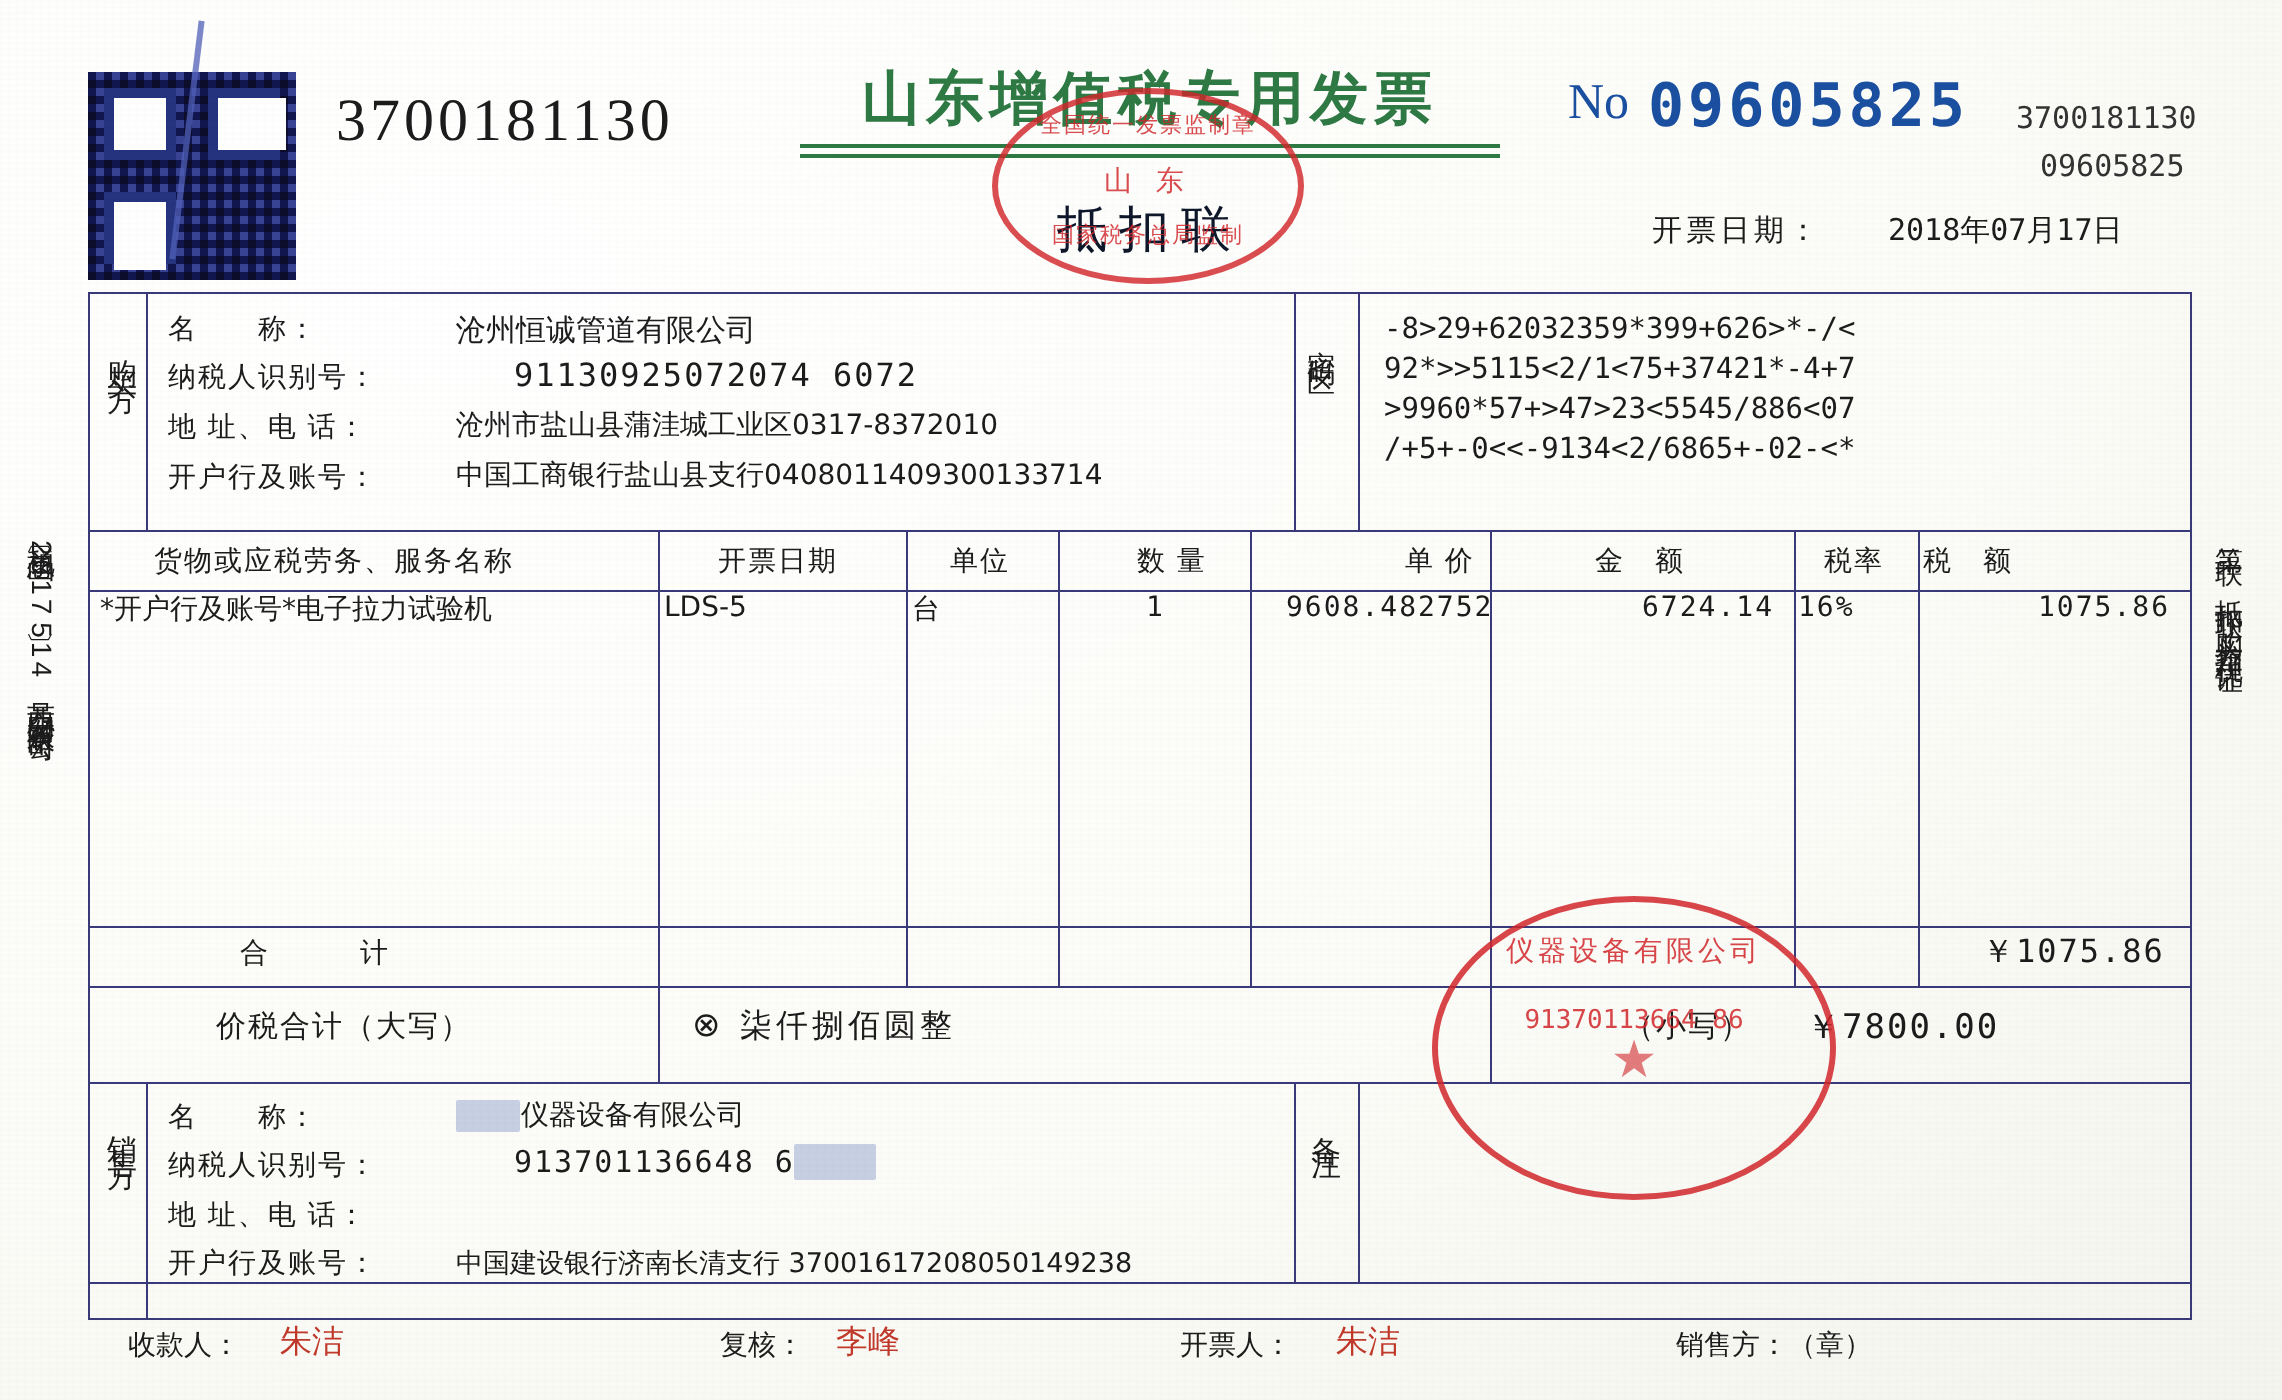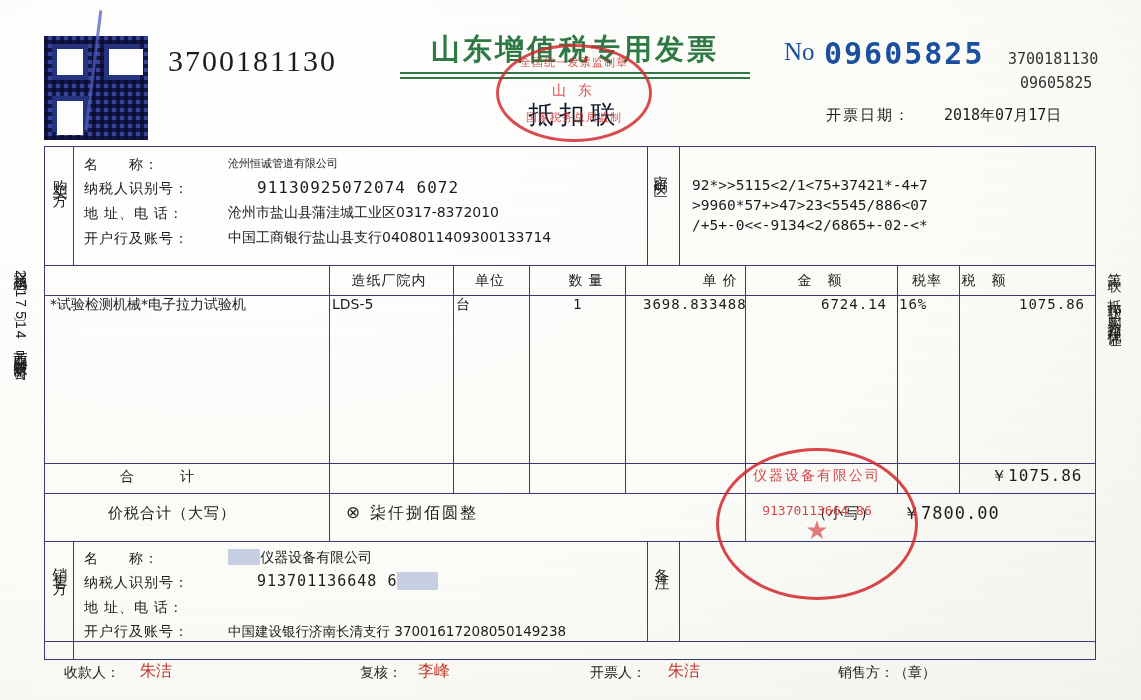--- a/index.html
+++ b/index.html
@@ -189,21 +189,21 @@
     color: #1c1c1c;
   }
   .lbl {
     position: absolute;
     font-size: 14px;
     color: #1c1c1c;
     letter-spacing: 1px;
   }
   .val {
     position: absolute;
-    font-size: 11px;
+    font-size: 15px;
     color: #1c1c1c;
     font-family: "DejaVu Sans", sans-serif;
   }
   .val-mono {
     font-family: "DejaVu Sans Mono", monospace;
     font-size: 16px;
     letter-spacing: 1px;
     margin-left: 13px;
   }
   .colhead {
@@ -367,37 +367,39 @@
   <div class="lbl" style="left:84px; top:180px;">纳税人识别号：</div>
   <div class="val val-mono" style="left:244px; top:178px;">91130925072074 6072</div>
 
   <div class="lbl" style="left:84px; top:205px;">地 址、电 话：</div>
   <div class="val" style="left:228px; top:204px; font-size:14px;">沧州市盐山县蒲洼城工业区0317-8372010</div>
 
   <div class="lbl" style="left:84px; top:230px;">开户行及账号：</div>
   <div class="val" style="left:228px; top:229px; font-size:14px;">中国工商银行盐山县支行0408011409300133714</div>
 
   <div class="vert-label" style="left:652px; top:164px; height:86px; font-size:14px; letter-spacing:5px;">密码区</div>
+  <div class="cipher" style="left:692px; top:156px;">-8&gt;29+62032359*399+626&gt;*-/&lt;</div>
   <div class="cipher" style="left:692px; top:176px;">92*&gt;&gt;5115&lt;2/1&lt;75+37421*-4+7</div>
   <div class="cipher" style="left:692px; top:196px;">&gt;9960*57+&gt;47&gt;23&lt;5545/886&lt;07</div>
   <div class="cipher" style="left:692px; top:216px;">/+5+-0&lt;&lt;-9134&lt;2/6865+-02-&lt;*</div>
 
-  <div class="colhead" style="left:330px; top:272px; width:118px;">造纸厂院内</div>
+  <div class="colhead" style="left:52px; top:272px; width:230px;">货物或应税劳务、服务名称</div>
+  <div class="colhead" style="left:330px; top:272px; width:118px;">开票日期</div>
   <div class="colhead" style="left:452px; top:272px; width:76px;">单位</div>
   <div class="colhead" style="left:538px; top:272px; width:96px;">数 量</div>
   <div class="colhead" style="left:660px; top:272px; width:120px;">单 价</div>
   <div class="colhead" style="left:744px; top:272px; width:152px;">金　额</div>
   <div class="colhead" style="left:896px; top:272px; width:62px;">税率</div>
   <div class="colhead" style="left:918px; top:272px; width:132px;">税　额</div>
 
-  <div class="val" style="left:50px; top:296px; font-size:14px;">*试验检测机械*电子拉力试验机</div>
+  <div class="val" style="left:50px; top:296px; font-size:14px;">*开户行及账号*电子拉力试验机</div>
   <div class="val" style="left:332px; top:296px; font-size:14px;">LDS-5</div>
   <div class="val" style="left:456px; top:296px; font-size:14px;">台</div>
   <div class="val val-mono" style="left:560px; top:296px; font-size:14px;">1</div>
-  <div class="val val-mono" style="left:630px; top:296px; font-size:14px;">3698.833488</div>
+  <div class="val val-mono" style="left:630px; top:296px; font-size:14px;">9608.482752</div>
   <div class="val val-mono" style="left:808px; top:296px; font-size:14px;">6724.14</div>
   <div class="val val-mono" style="left:886px; top:296px; font-size:14px;">16%</div>
   <div class="val val-mono" style="left:1006px; top:296px; font-size:14px;">1075.86</div>
 
   <div class="lbl" style="left:120px; top:468px; letter-spacing:6px;">合　　计</div>
   <div class="val val-mono" style="left:800px; top:466px;"></div>
   <div class="val val-mono" style="left:978px; top:466px;">￥1075.86</div>
 
   <div class="lbl" style="left:108px; top:504px; font-size:15px;">价税合计（大写）</div>
   <div class="circ-mark" style="left:346px; top:502px;">⊗</div>

